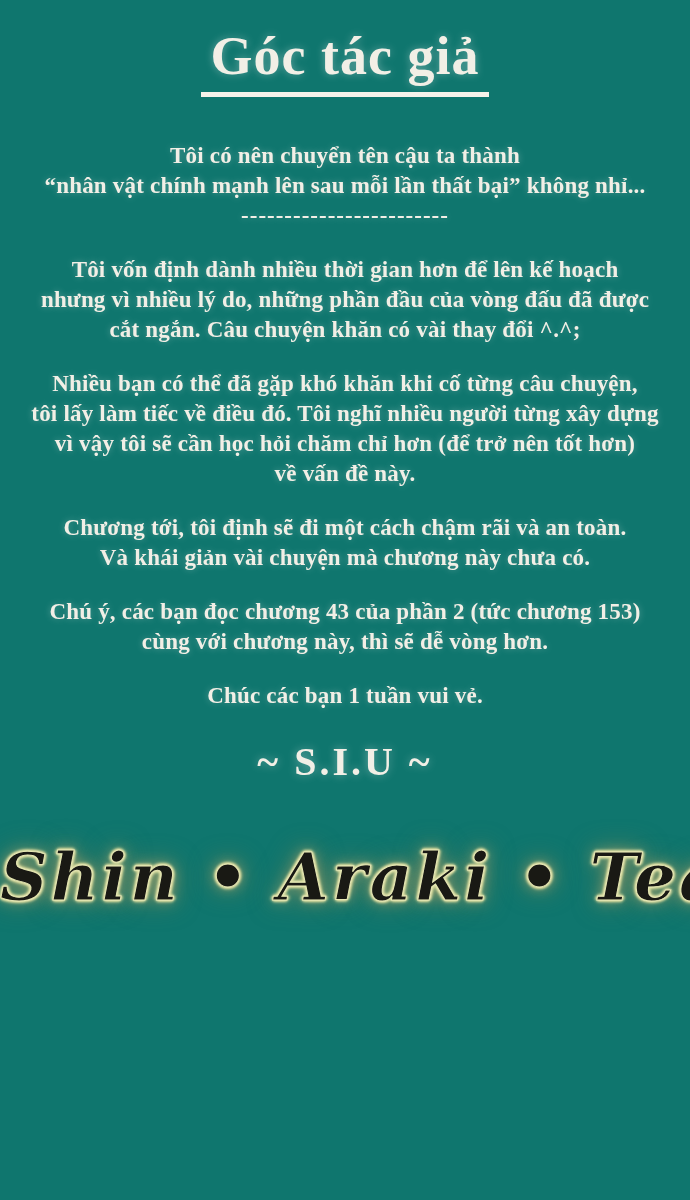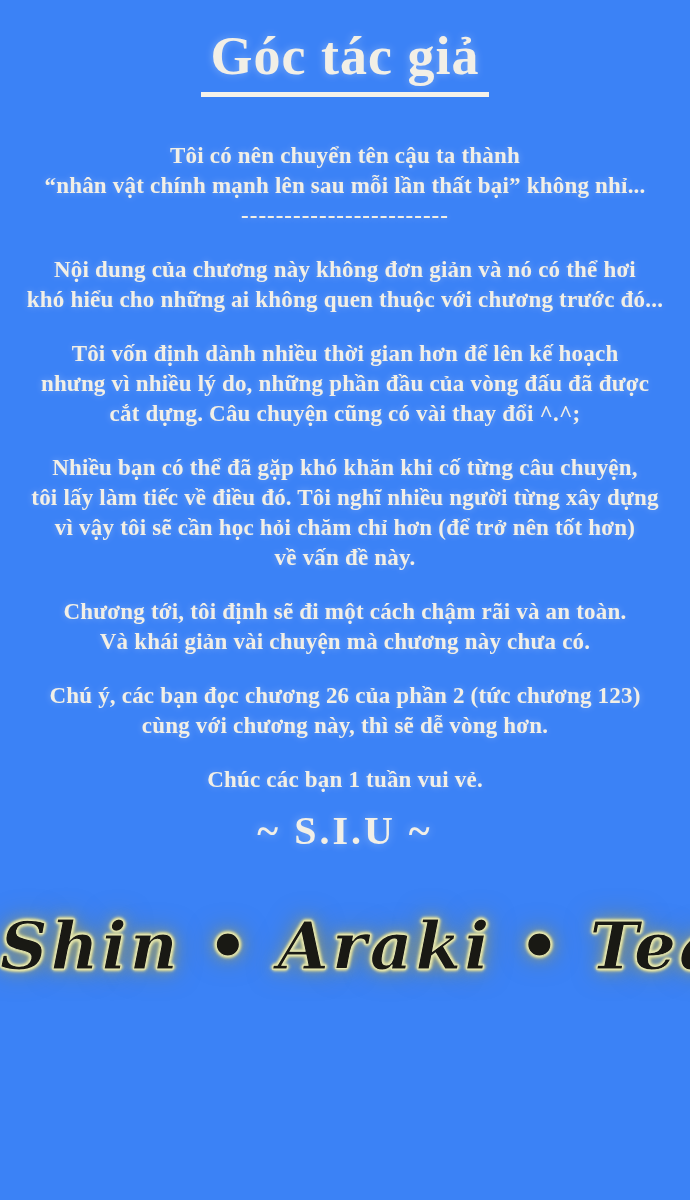--- a/index.html
+++ b/index.html
@@ -3,21 +3,21 @@
 <meta charset="utf-8">
 <style>
   html, body { margin:0; padding:0; }
   body {
     width:690px; height:1200px;
     background:#151515;
     overflow:hidden;
   }
   .page {
     width:690px; height:1200px;
-    background:#3b82f6;
+    background:#0f766e;
     color:#f2efe6;
     font-family:"Liberation Serif","DejaVu Serif",serif;
     font-weight:bold;
     text-align:center;
     box-sizing:border-box;
   }
   .title-wrap { padding-top:26px; }
   .title {
     display:inline-block;
     font-size:54px;
@@ -32,21 +32,21 @@
     line-height:30px;
     margin:24px auto 0 auto;
     width:672px;
     text-shadow:0 0 7px rgba(255,255,255,0.30);
     letter-spacing:0.2px;
   }
   .para.first { margin-top:44px; }
   .line { white-space:nowrap; }
   .dashes { letter-spacing:1px; }
   .sig {
-    margin-top:11px;
+    margin-top:26px;
     font-size:40px;
     line-height:50px;
     letter-spacing:3px;
     text-shadow:0 0 10px rgba(255,255,255,0.4);
   }
   .team {
     margin-top:42px;
     font-family:"DejaVu Serif","Liberation Serif",serif;
     font-style:italic;
     font-weight:bold;
@@ -72,45 +72,41 @@
   <div class="title-wrap">
     <div class="title">Góc tác giả</div>
   </div>
 
   <div class="para first">
     <div class="line">Tôi có nên chuyển tên cậu ta thành</div>
     <div class="line">“nhân vật chính mạnh lên sau mỗi lần thất bại” không nhỉ...</div>
     <div class="line dashes">------------------------</div>
   </div>
 
-  <div class="para">
-    <div class="line">Nội dung của chương này không đơn giản và nó có thể hơi</div>
-    <div class="line">khó hiểu cho những ai không quen thuộc với chương trước đó...</div>
-  </div>
 
   <div class="para">
     <div class="line">Tôi vốn định dành nhiều thời gian hơn để lên kế hoạch</div>
     <div class="line">nhưng vì nhiều lý do, những phần đầu của vòng đấu đã được</div>
-    <div class="line">cắt dựng. Câu chuyện cũng có vài thay đổi ^.^;</div>
+    <div class="line">cắt ngắn. Câu chuyện khăn có vài thay đổi ^.^;</div>
   </div>
 
   <div class="para">
     <div class="line">Nhiều bạn có thể đã gặp khó khăn khi cố từng câu chuyện,</div>
     <div class="line">tôi lấy làm tiếc về điều đó. Tôi nghĩ nhiều người từng xây dựng</div>
     <div class="line">vì vậy tôi sẽ cần học hỏi chăm chỉ hơn (để trở nên tốt hơn)</div>
     <div class="line">về vấn đề này.</div>
   </div>
 
   <div class="para">
     <div class="line">Chương tới, tôi định sẽ đi một cách chậm rãi và an toàn.</div>
     <div class="line">Và khái giản vài chuyện mà chương này chưa có.</div>
   </div>
 
   <div class="para">
-    <div class="line">Chú ý, các bạn đọc chương 26 của phần 2 (tức chương 123)</div>
+    <div class="line">Chú ý, các bạn đọc chương 43 của phần 2 (tức chương 153)</div>
     <div class="line">cùng với chương này, thì sẽ dễ vòng hơn.</div>
   </div>
 
 
   <div class="para">
     <div class="line">Chúc các bạn 1 tuần vui vẻ.</div>
   </div>
 
   <div class="sig">~ S.I.U ~</div>
 

